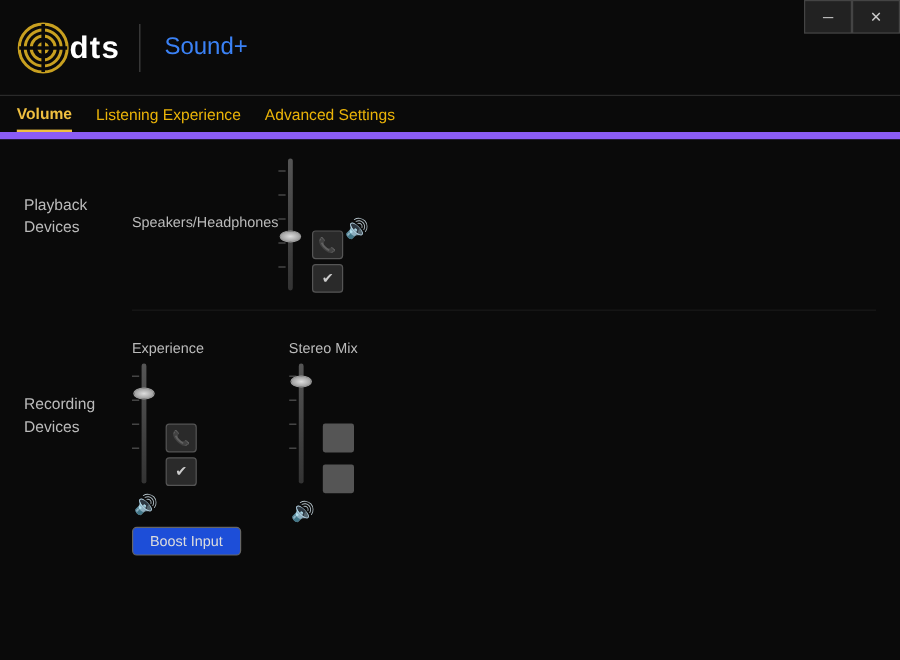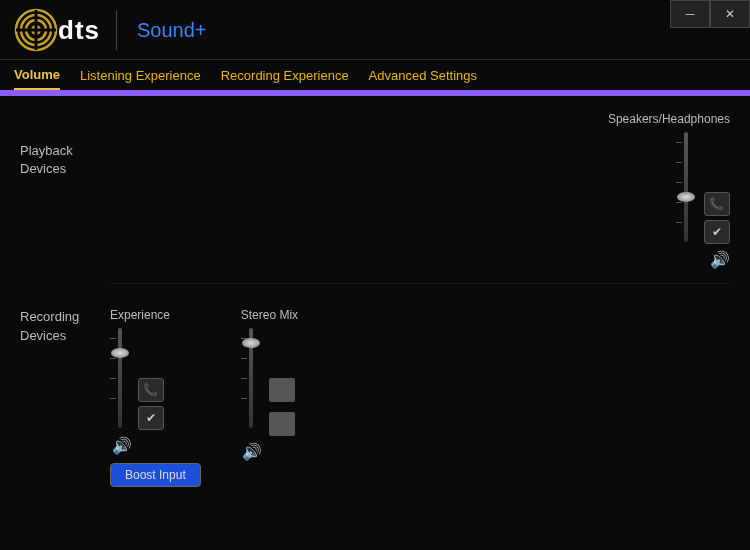--- a/index.html
+++ b/index.html
@@ -32,24 +32,24 @@
       cursor: pointer;
       display: flex;
       align-items: center;
       justify-content: center;
       font-size: 12px;
     }
 
     
     .header {
       display: flex;
-      align-items: flex-start;
+      align-items: center;
       padding: 8px 14px;
       border-bottom: 1px solid #2a2a2a;
-      height: 60px;
+      height: 80px;
     }
     .logo-area {
       display: flex;
       align-items: center;
       margin-right: 20px;
     }
     .dts-text {
       font-size: 26px;
       font-weight: bold;
       color: #fff;
@@ -117,22 +117,22 @@
     .content-area {
       display: flex;
       flex-direction: column;
       flex: 1;
       gap: 10px;
     }
 
     
     .playback-section {
       display: flex;
-      flex-direction: column;
-      align-items: flex-end;
+      flex-direction: row;
+      align-items: center;
     }
     .device-label {
       font-size: 12px;
       color: #bbb;
       margin-bottom: 6px;
       margin-left: 0;
     }
 
     
     .slider-group {
@@ -267,21 +267,20 @@
       <span class="dts-text">dts</span>
     </div>
     <div class="divider-v"></div>
     <span class="soundplus-text">Sound+</span>
   </div>
 </div>
 
 <nav class="nav">
   <div class="nav-item active">Volume</div>
   <div class="nav-item">Listening Experience</div>
-  <div class="nav-item">Recording Experience</div>
   <div class="nav-item">Advanced Settings</div>
 </nav>
 
 <div class="main">
 
   <div class="section-labels">
     <div class="section-label">Playback<br>Devices</div>
     <div class="section-label" style="margin-top:130px;">Recording<br>Devices</div>
   </div>
 

